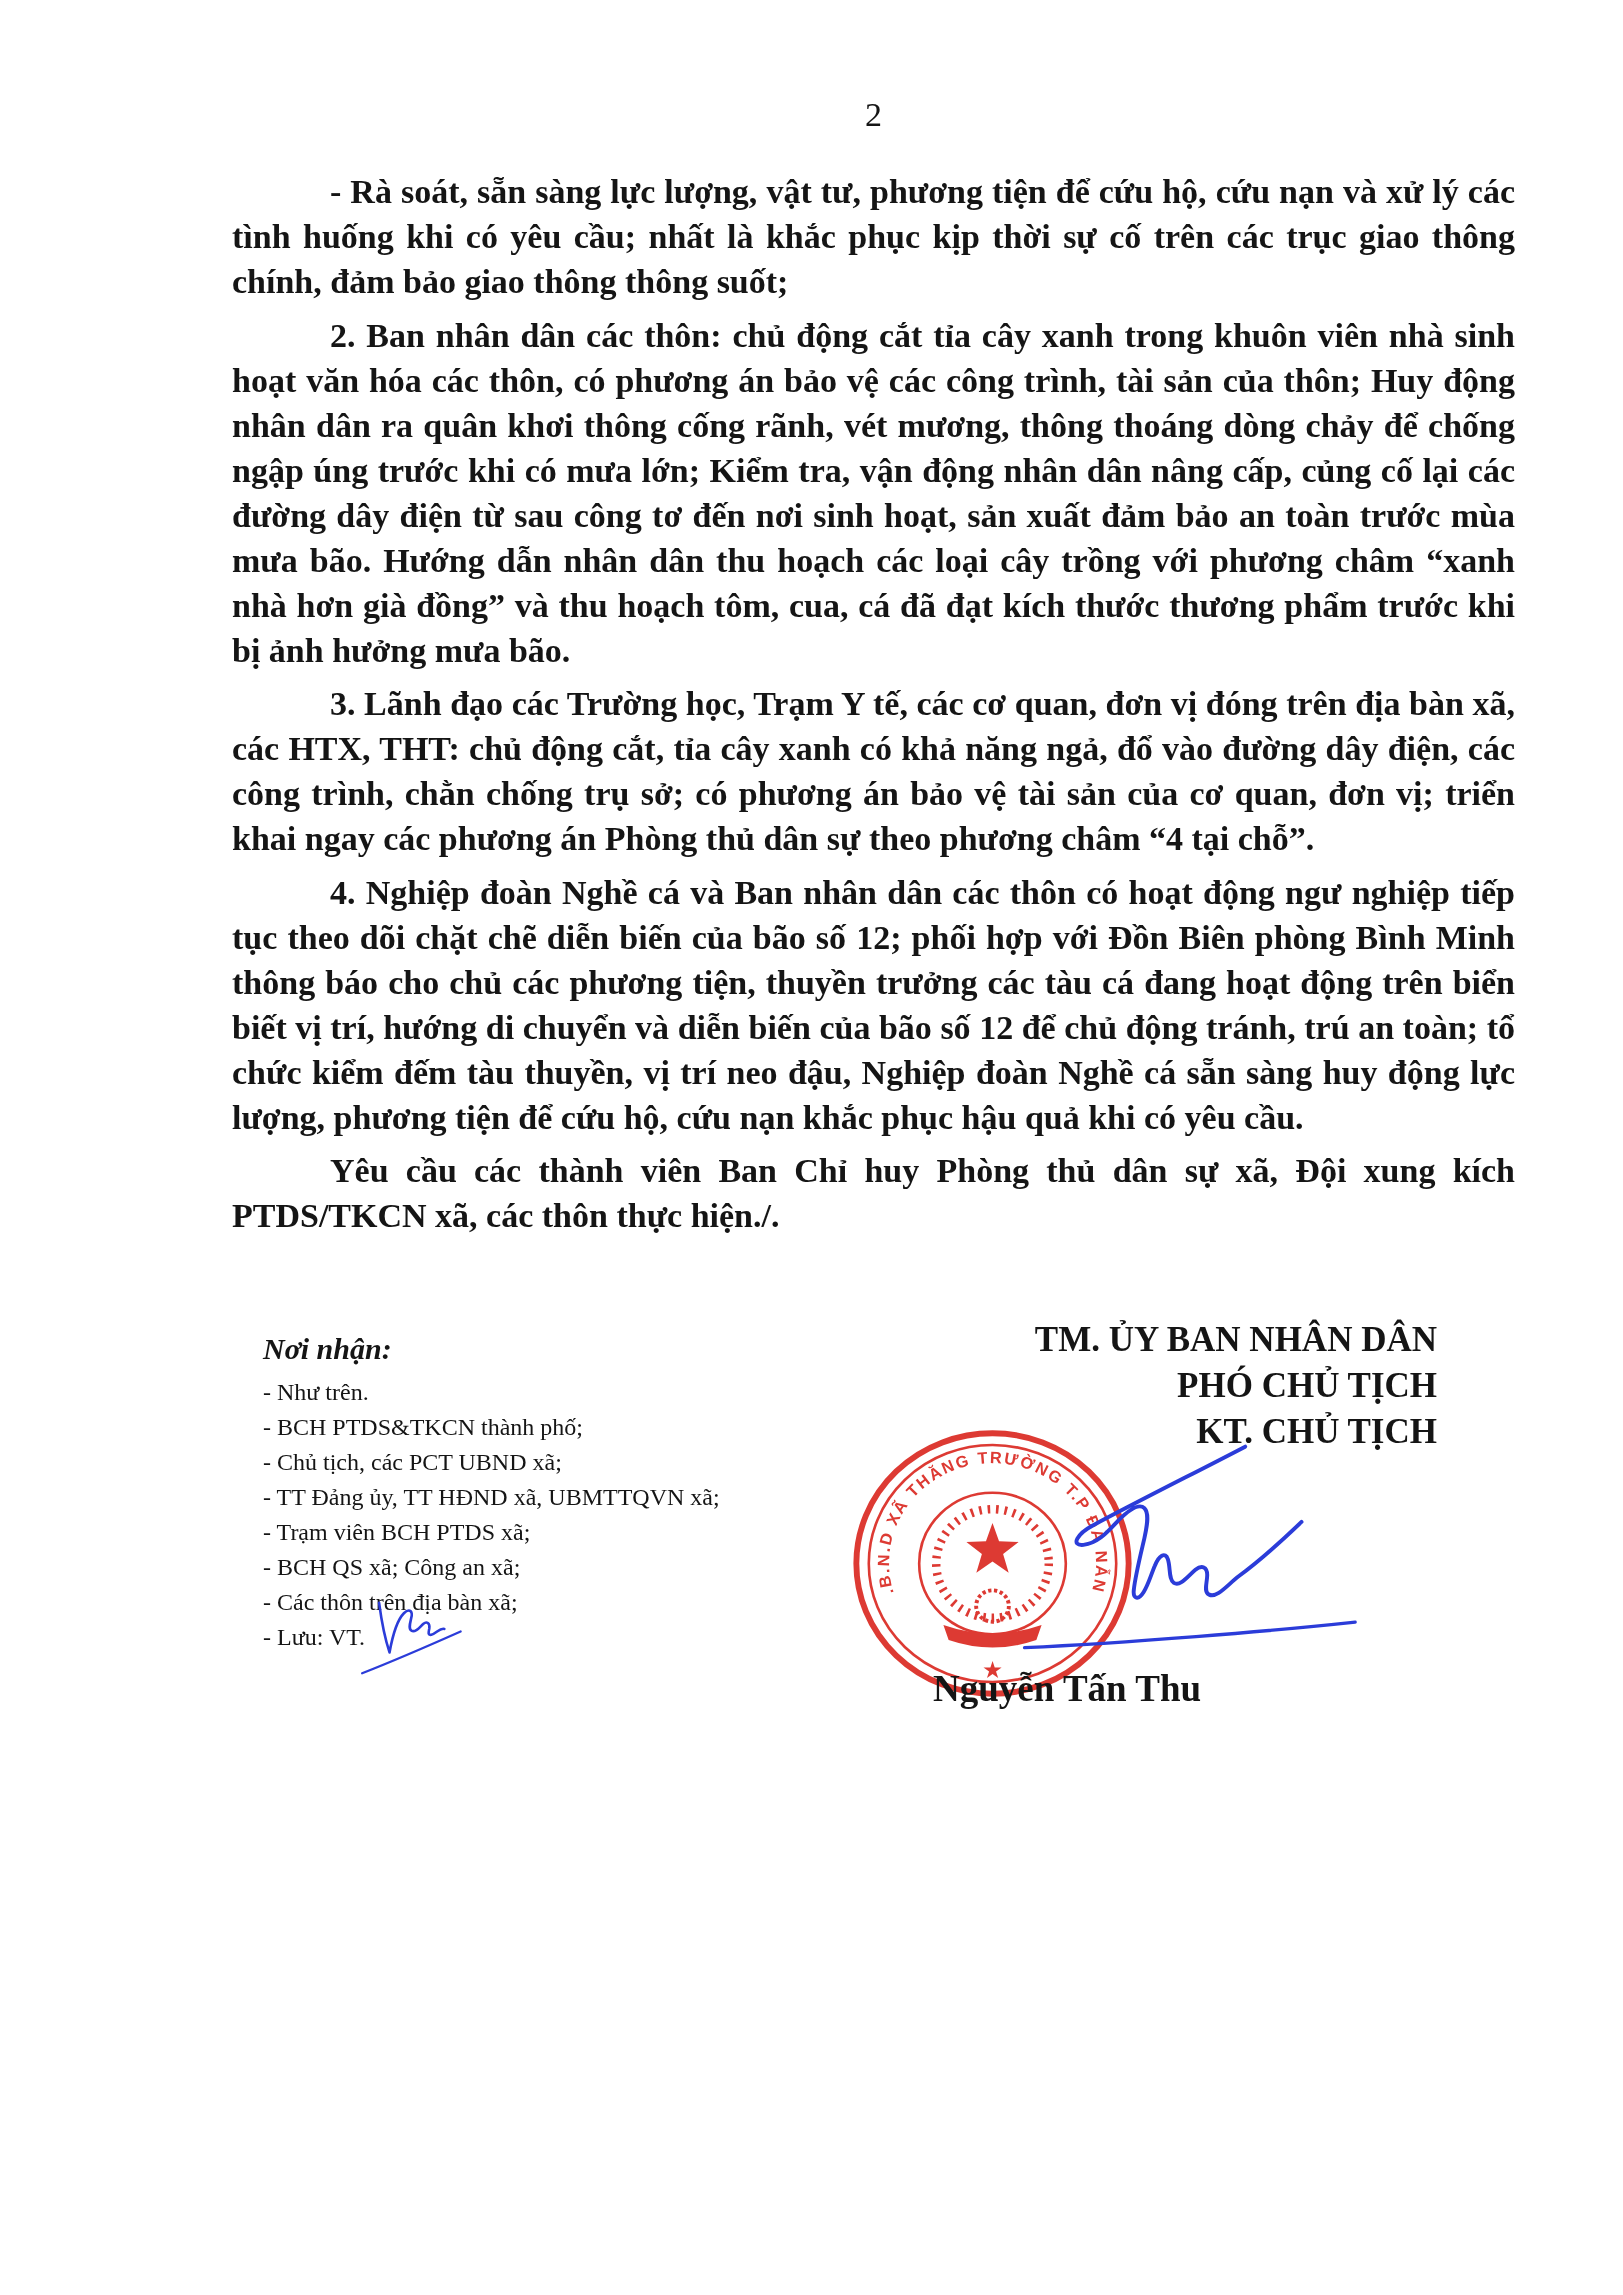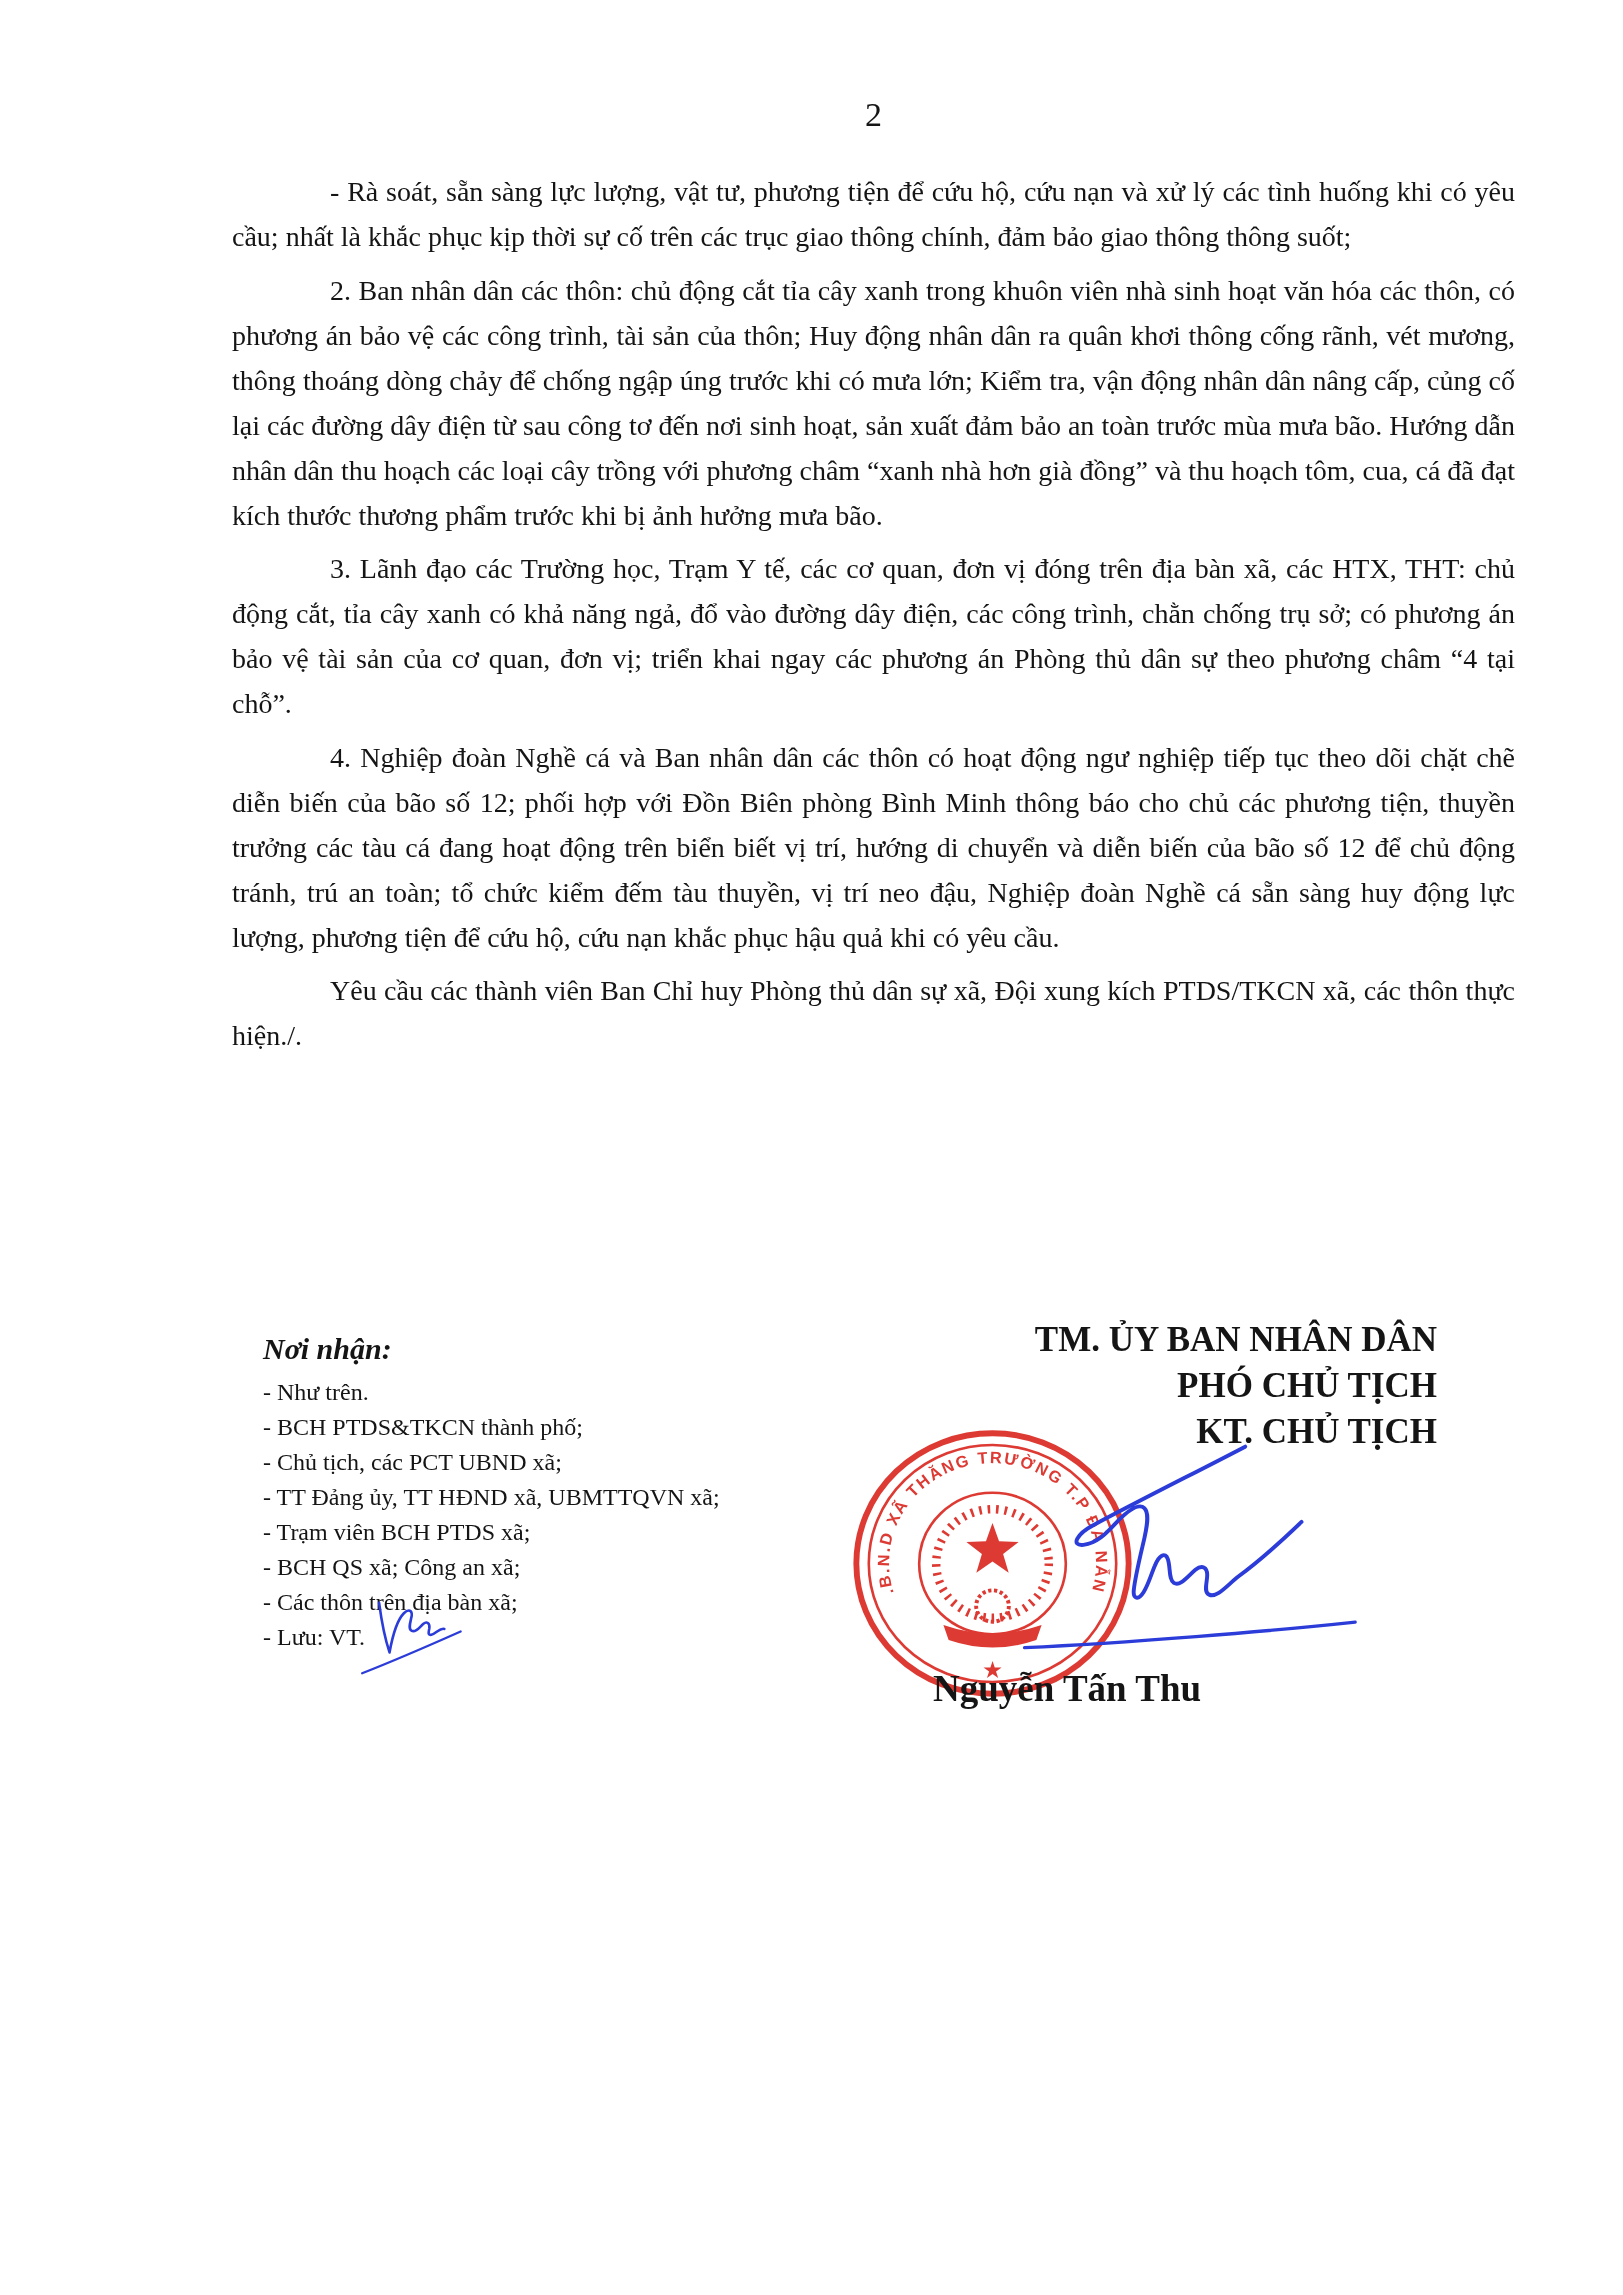--- a/index.html
+++ b/index.html
@@ -15,22 +15,23 @@
   }
   .page-number {
     position: absolute;
     top: 96px; left: 232px; width: 1283px;
     text-align: center;
     font-size: 34px; line-height: 38px;
   }
   .content {
     position: absolute;
     top: 169px; left: 232px; width: 1283px;
-    font-size: 28px; line-height: 45px;
+    font-size: 34px; line-height: 45px;
     text-align: justify;
+    font-weight: bold;
   }
   .content p { margin: 0 0 8.5px 0; text-indent: 98px; }
   .recipients {
     position: absolute;
     top: 1330px; left: 249px; width: 655px; margin-left: 14px;
   }
   .recipients-header {
     font-size: 30px; line-height: 37px;
     font-weight: bold; font-style: italic;
     margin-bottom: 7.9px;

